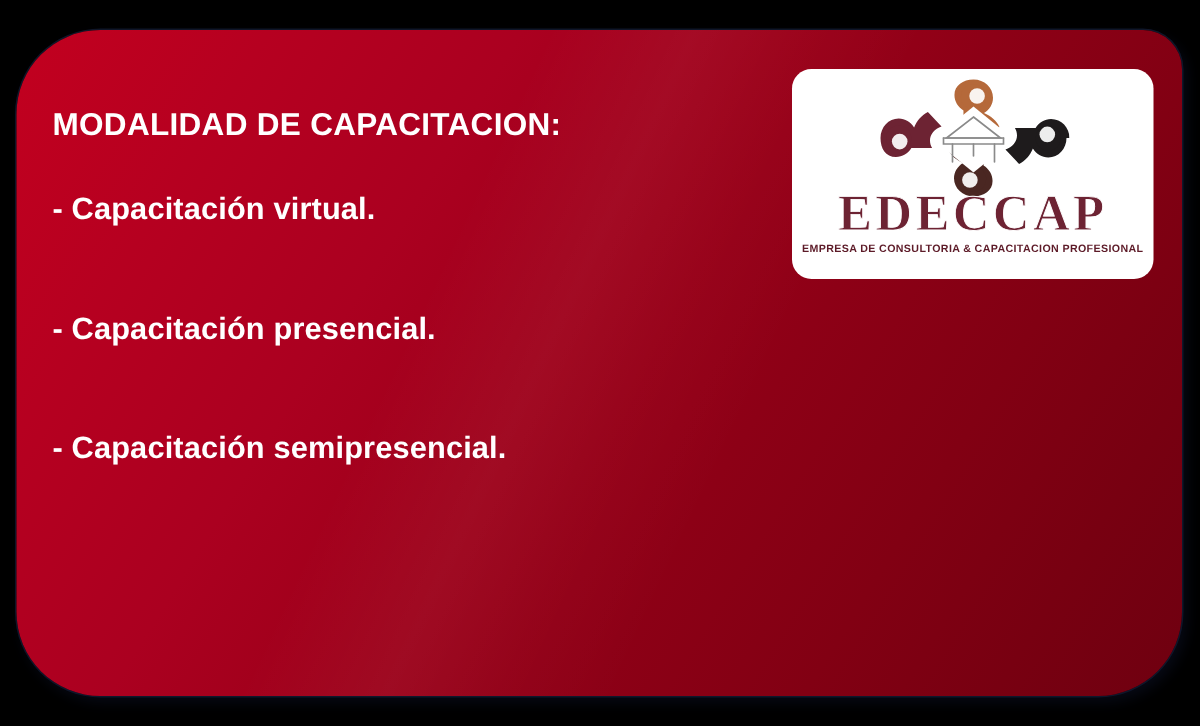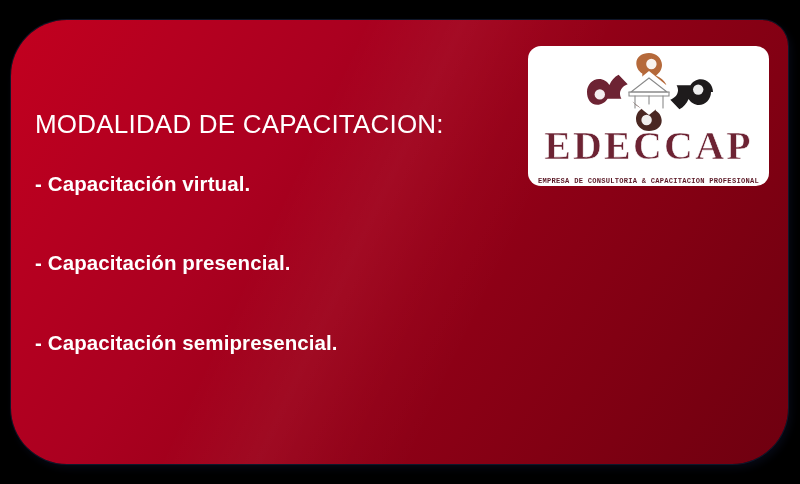--- a/index.html
+++ b/index.html
@@ -58,26 +58,25 @@
   
   .content {
     position: absolute;
     left: 24px;
     top: 52px;
     width: 470px;
   }
 
   .slide-title {
     color: #ffffff;
-    font-size: 26px;
-    font-weight: normal;
+    font-size: 21px;
+    font-weight: bold;
     letter-spacing: 0.2px;
     line-height: 1.1;
     white-space: nowrap;
-    margin-top: 38px;
   }
 
   .bullet-list { margin-top: 34px; }
 
   .bullet-item {
     color: #ffffff;
     font-size: 20.5px;
     font-weight: bold;
     letter-spacing: 0.1px;
     line-height: 1.1;
@@ -100,36 +99,36 @@
     align-items: center;
     justify-content: flex-start;
     padding-top: 5px;
     overflow: hidden;
   }
 
   .logo-mark { width: 128px; height: 82px; display: block; }
 
   .logo-wordmark {
     font-family: "Liberation Serif", serif;
-    font-size: 40px;
+    font-size: 34px;
     font-weight: bold;
     letter-spacing: 2.2px;
     color: #6d2333;
     line-height: 0.96;
     margin-top: -6px;
     -webkit-text-stroke: 0.6px #ffffff;
   }
 
   .logo-tagline {
-    font-family: Liberation Mono, monospace;
+    font-family: Liberation Sans, sans-serif;
     font-size: 7.1px;
     font-weight: bold;
     letter-spacing: 0.25px;
     color: #5d1b28;
-    margin-top: 12px;
+    margin-top: 2px;
     white-space: nowrap;
   }
 </style>
 </head>
 <body>
 
 <div id="slide-root">
 
   <div class="card">
     <div class="card-sheen"></div>

